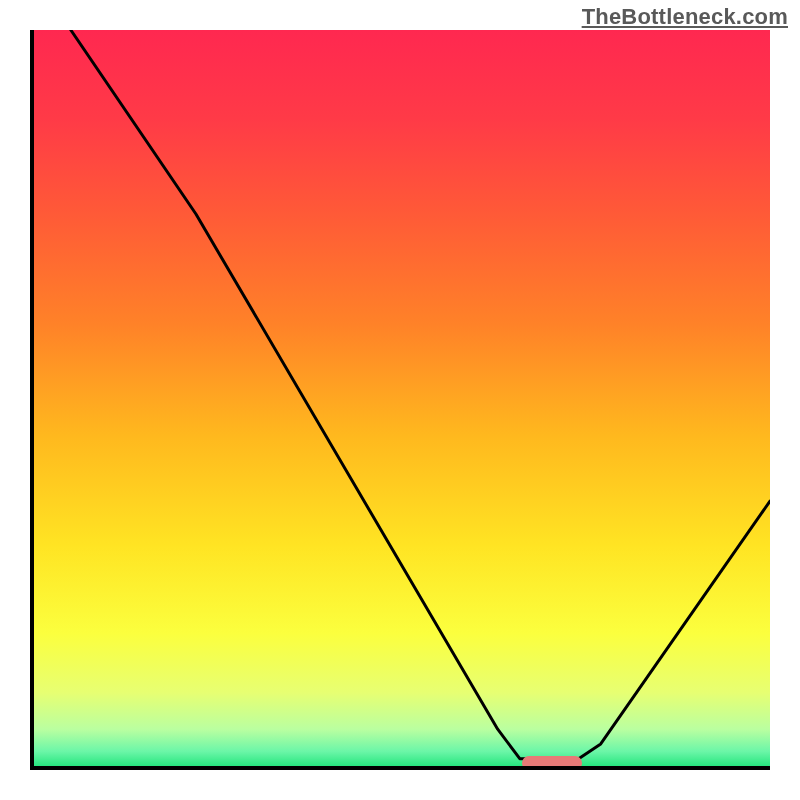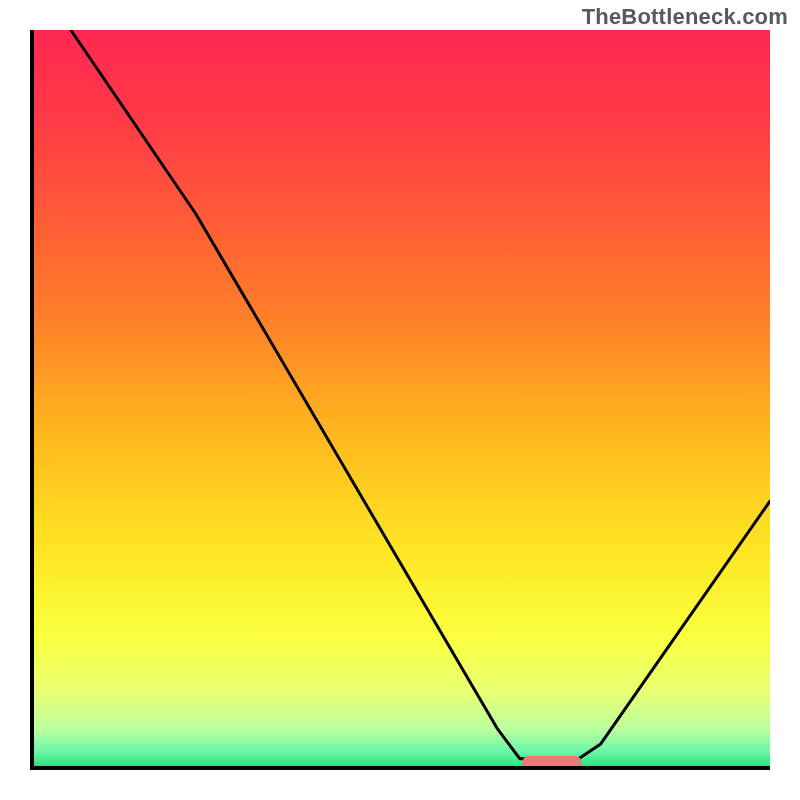--- a/index.html
+++ b/index.html
@@ -16,20 +16,21 @@
     height: 800px;
   }
   .watermark {
     position: absolute;
     top: 4px;
     right: 12px;
     font-size: 22px;
     font-weight: 600;
     color: #595959;
     letter-spacing: 0.2px;
+    text-decoration: underline;
   }
   .plot-area {
     position: absolute;
     left: 30px;
     top: 30px;
     width: 740px;
     height: 740px;
     box-sizing: border-box;
     border-left: 4px solid #000;
     border-bottom: 4px solid #000;

